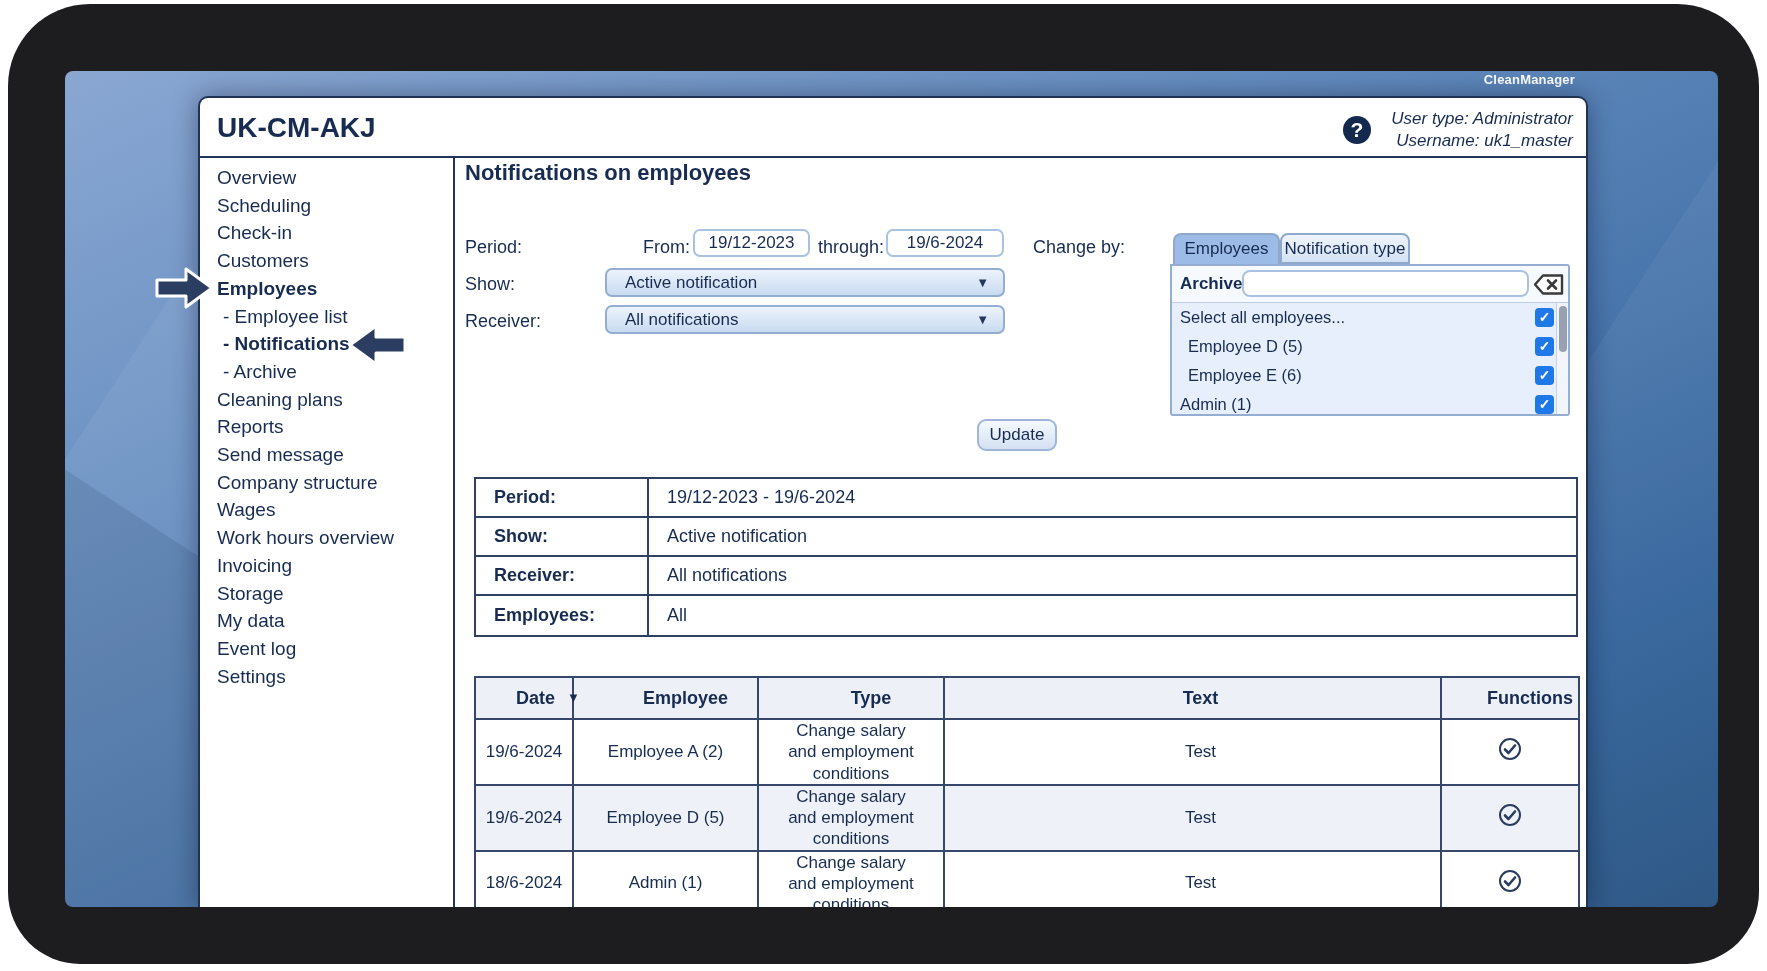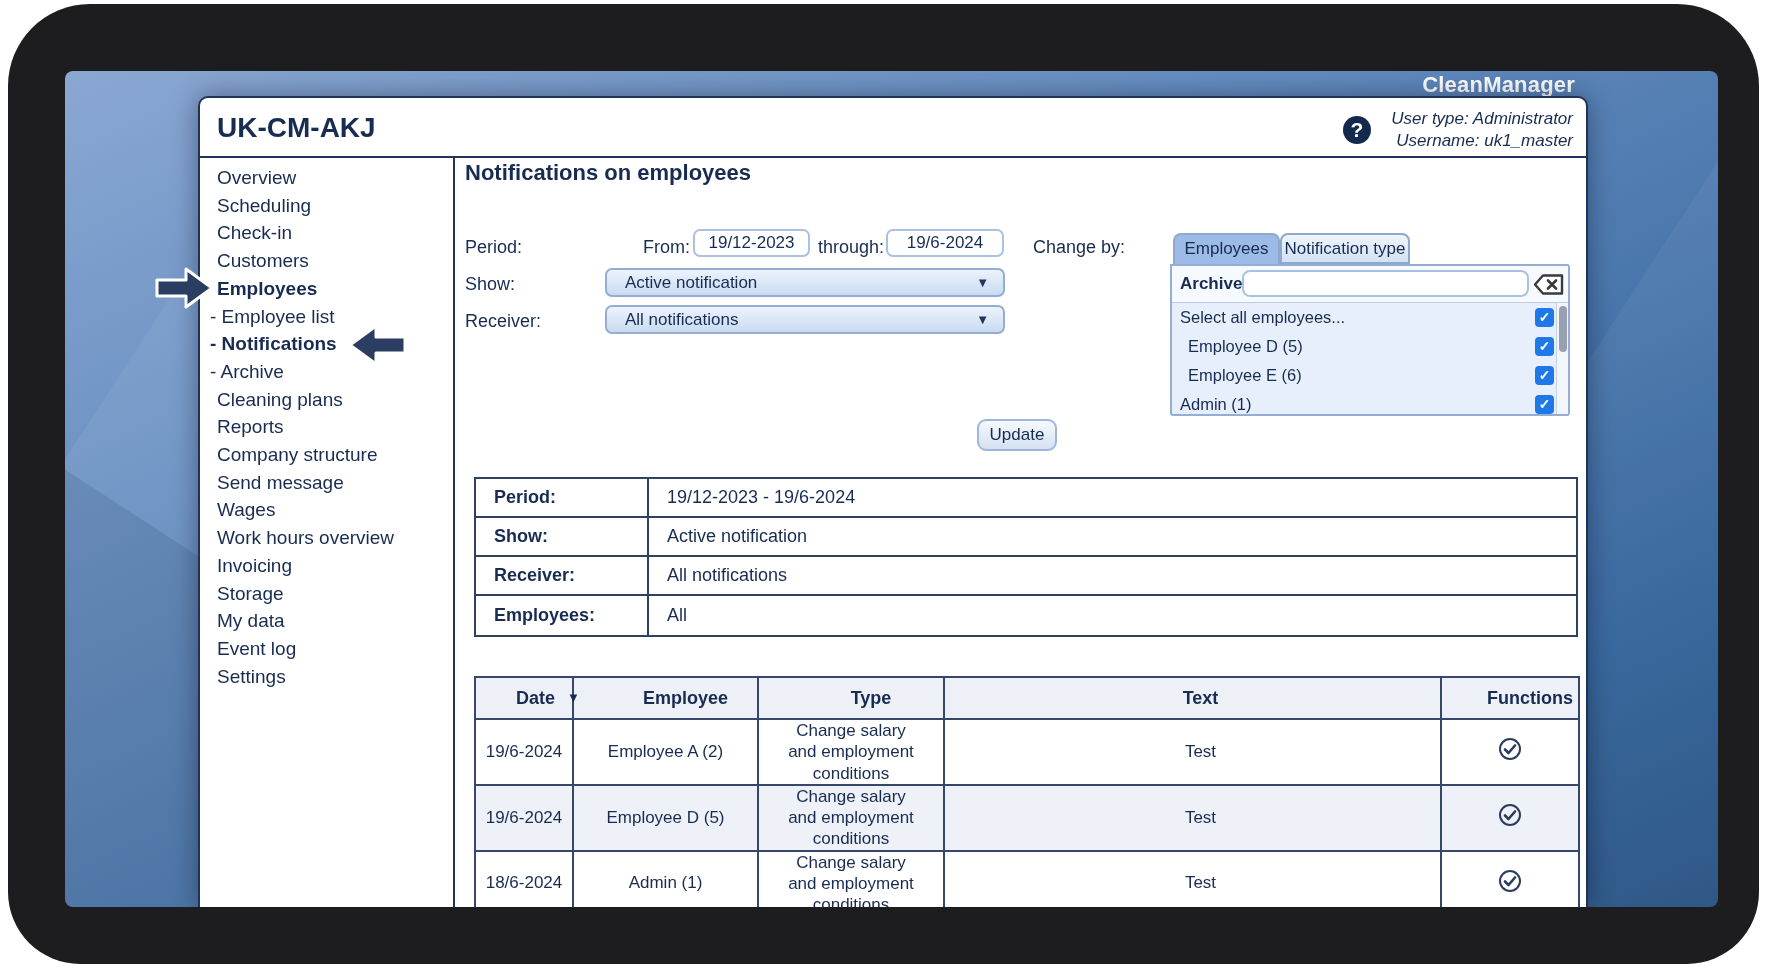--- a/index.html
+++ b/index.html
@@ -16,41 +16,41 @@
     position: absolute; left: 57px; top: 67px; width: 1653px; height: 836px;
     border-radius: 8px; overflow: hidden;
     background: linear-gradient(155deg, #8aa7d2 0%, #6990c2 30%, #4a77ad 58%, #30619a 80%, #24507f 100%);
   }
   .streak { position: absolute; pointer-events: none; }
   .s1 { left: -220px; top: 260px; width: 560px; height: 1100px; background: rgba(255,255,255,0.06); transform: rotate(33deg); }
   .s2 { left: -340px; top: 420px; width: 420px; height: 1100px; background: rgba(8,30,62,0.12); transform: rotate(33deg); }
   .s3 { right: -260px; top: -100px; width: 480px; height: 1200px; background: rgba(255,255,255,0.05); transform: rotate(33deg); }
   .brand {
     position: absolute; top: 1px; right: 143px; color: #ffffff;
-    font-size: 22px; font-weight: bold; letter-spacing: 0.2px;
+    font-size: 13px; font-weight: bold; letter-spacing: 0.2px;
   }
   
   .app {
     position: absolute; left: 133px; top: 25px; width: 1390px; height: 811px;
     background: #ffffff; border: 2px solid #1f3354; border-bottom: none;
     border-radius: 10px 10px 0 0; box-shadow: 0 0 26px rgba(0,0,25,.38);
   }
   .app-title { position: absolute; left: 17px; top: 14px; font-size: 28px; font-weight: bold; }
   .help-icon {
     position: absolute; left: 1143px; top: 18px; width: 28px; height: 28px; border-radius: 50%;
     background: #13294e; color: #fff; font-size: 21px; font-weight: bold;
     display: flex; align-items: center; justify-content: center; cursor: pointer;
   }
   .user-info { position: absolute; right: 13px; top: 10px; text-align: right; font-style: italic; font-size: 17px; line-height: 22px; }
   .hdr-line { position: absolute; left: 0; top: 58px; width: 100%; height: 2px; background: #22345c; }
   
   .sidebar { position: absolute; left: 0; top: 60px; width: 253px; bottom: 0; padding-top: 6px; }
   .side-divider { position: absolute; left: 253px; top: 58px; bottom: 0; width: 2px; background: #22345c; }
   .side-item { padding-left: 17px; font-size: 19px; line-height: 27.7px; white-space: nowrap; cursor: pointer; }
-  .side-item.sub { padding-left: 10px; }
+  .side-item.sub { padding-left: 23px; }
   .side-item.bold { font-weight: bold; }
   
   .ann { position: absolute; width: 60px; height: 46px; }
   .ann-right { left: -45px; top: 167px; }
   .ann-left  { left: 147px; top: 224px; }
   
   .heading { position: absolute; left: 265px; top: 62px; font-size: 22px; font-weight: bold; }
   .flabel { position: absolute; font-size: 18px; }
   .date-input {
     position: absolute; height: 28px; border: 2px solid #a9c2e2; border-radius: 7px;
@@ -129,22 +129,22 @@
         <div class="side-item">Overview</div>
         <div class="side-item">Scheduling</div>
         <div class="side-item">Check-in</div>
         <div class="side-item">Customers</div>
         <div class="side-item bold">Employees</div>
         <div class="side-item sub">- Employee list</div>
         <div class="side-item sub bold">- Notifications</div>
         <div class="side-item sub">- Archive</div>
         <div class="side-item">Cleaning plans</div>
         <div class="side-item">Reports</div>
+        <div class="side-item">Send message</div>
         <div class="side-item">Company structure</div>
-        <div class="side-item">Send message</div>
         <div class="side-item">Wages</div>
         <div class="side-item">Work hours overview</div>
         <div class="side-item">Invoicing</div>
         <div class="side-item">Storage</div>
         <div class="side-item">My data</div>
         <div class="side-item">Event log</div>
         <div class="side-item">Settings</div>
       </div>
       <div class="side-divider"></div>
 

